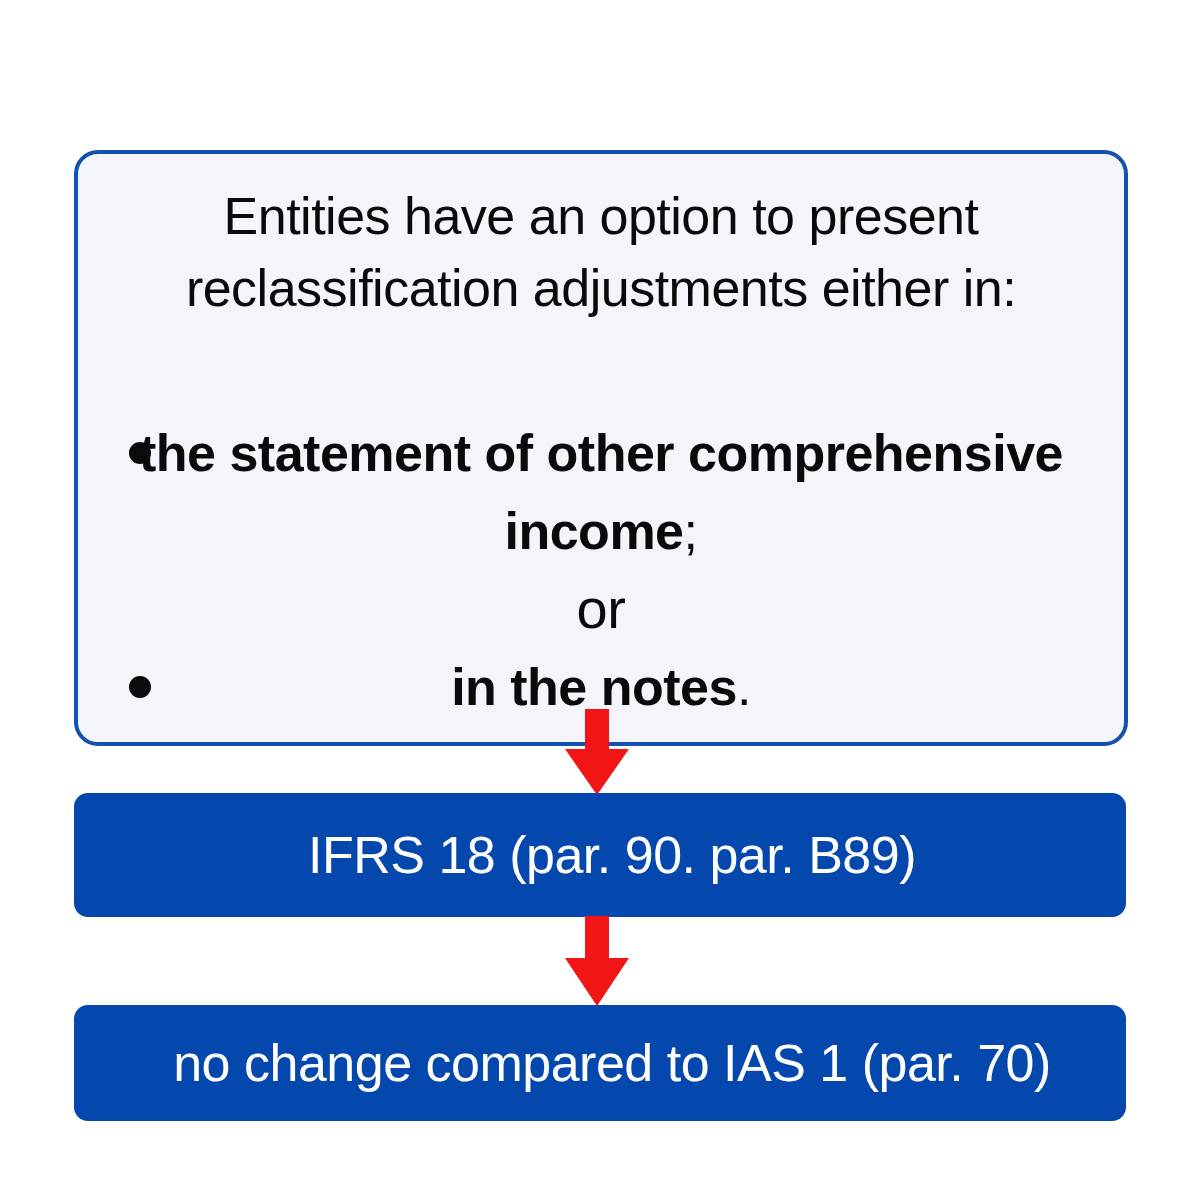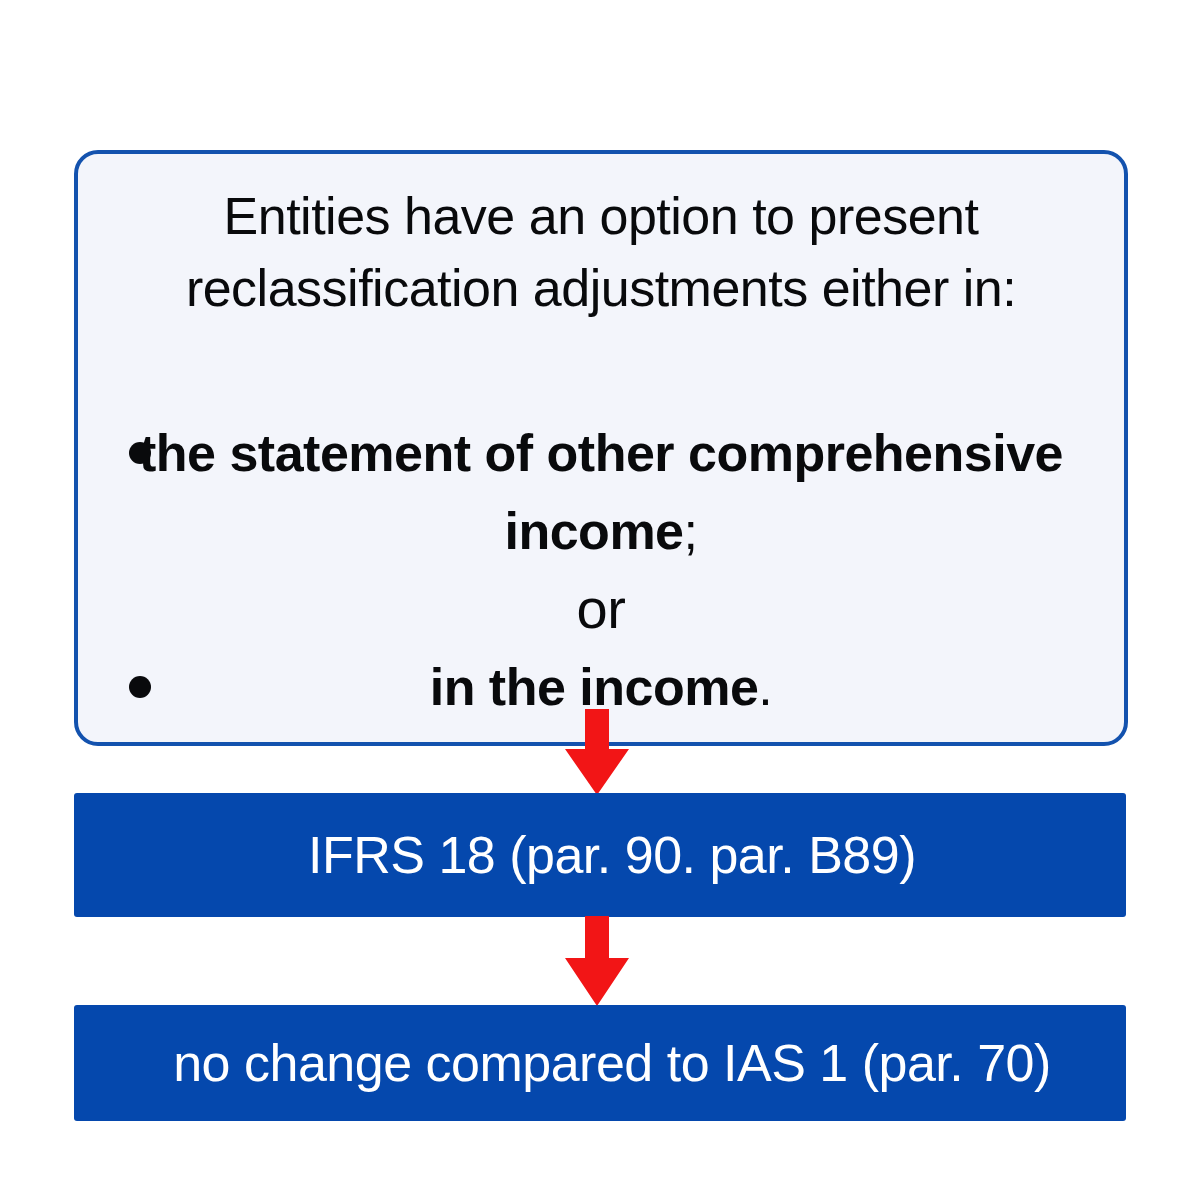--- a/index.html
+++ b/index.html
@@ -104,21 +104,21 @@
 
   #arrow-1 { top: 709px; height: 86px; }
   #arrow-2 { top: 916px; height: 90px; }
 
   
   .ref-box {
     position: absolute;
     left: 74px;
     width: 1052px;
     background: #0548AD;
-    border-radius: 3px;
+    border-radius: 14px;
     display: flex;
     align-items: center;
     justify-content: center;
     color: #FFFFFF;
     text-align: center;
   }
 
   #ref-box-ifrs18 {
     top: 793px;
     height: 124px;
@@ -155,21 +155,21 @@
 
       <div class="option-row">
         <span class="option-bullet"></span>
         <span class="option-text"><span>the statement of other comprehensive income</span><span class="tail">;</span></span>
       </div>
 
       <div class="conjunction">or</div>
 
       <div class="option-row">
         <span class="option-bullet"></span>
-        <span class="option-text"><span>in the income</span><span class="tail">.</span></span>
+        <span class="option-text"><span>in the notes</span><span class="tail">.</span></span>
       </div>
 
     </div>
   </div>
 
   <div class="flow-arrow" id="arrow-1">
     <svg width="112" height="86" viewBox="0 0 112 86" xmlns="http://www.w3.org/2000/svg">
       <polygon points="44,0 68,0 68,40 88,40 56,86 24,40 44,40" fill="#F21516"></polygon>
     </svg>
   </div>

